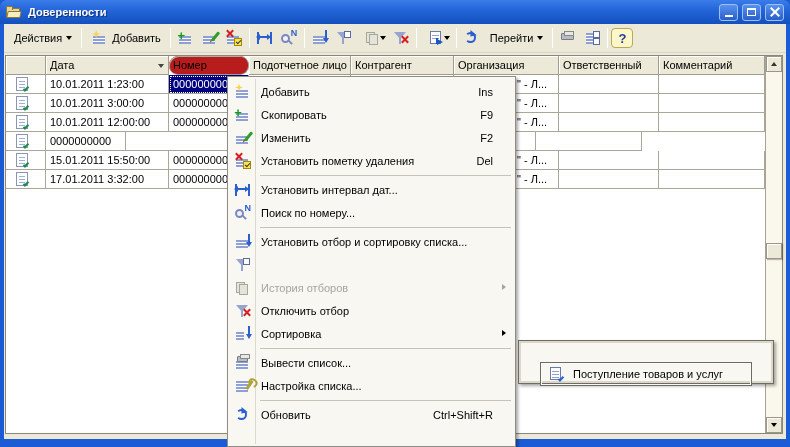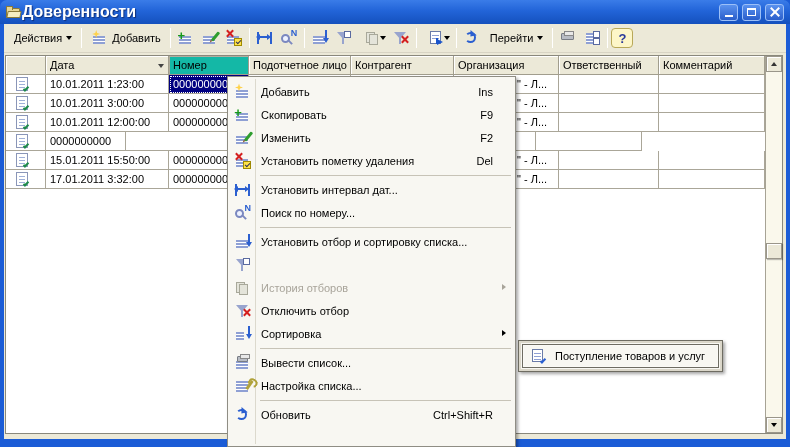--- a/index.html
+++ b/index.html
@@ -8,21 +8,21 @@
     position:relative; width:790px; height:447px; overflow:hidden;
     font-family:"Liberation Sans","DejaVu Sans",sans-serif; font-size:11px; color:#000;
     background:#1b5cd6;
   }
   
   .titlebar{
     position:absolute; left:0; top:0; right:0; height:24px;
     background:linear-gradient(180deg,#3a7ce8 0%,#2264d8 45%,#1450bd 100%);
     border-radius:7px 7px 0 0; display:flex; align-items:center; padding:0 6px;
   }
-  .title-text{ color:#fff; font-weight:bold; font-size:16px; 
+  .title-text{ color:#fff; font-weight:bold; font-size:11px; margin-left:6px;
     text-shadow:1px 1px 1px #10307a; }
   .folder-ic{ position:relative; width:16px; height:12px; }
   .folder-ic .back{ position:absolute; left:0; top:2px; width:14px; height:10px;
     background:#e8d898; border:1px solid #8a7a3a; border-radius:1px; }
   .folder-ic .tab{ position:absolute; left:0; top:0; width:7px; height:4px;
     background:#e8d898; border:1px solid #8a7a3a; border-bottom:none; border-radius:1px 1px 0 0; }
   .folder-ic .front{ position:absolute; left:1px; top:5px; width:14px; height:7px;
     background:#f6eec2; border:1px solid #8a7a3a; transform:skewX(-12deg); border-radius:1px; }
   .winbtns{ margin-left:auto; display:flex; gap:4px; align-items:center; }
   .wbtn{ width:19px; height:17px; border-radius:3px; display:flex; align-items:center;
@@ -100,21 +100,21 @@
     border:2px solid #b0a23a; border-radius:50%; border-bottom-color:transparent; background:transparent; }
   .qbtn{ width:22px; height:20px; border-radius:4px; background:#fdf6c8; border:1px solid #b8a858;
     display:flex; align-items:center; justify-content:center; font-weight:bold; color:#2a3a9a; font-size:13px; }
   .chk{ position:absolute; width:6px; height:3px; border-left:2px solid #1d8a4a; border-bottom:2px solid #1d8a4a; transform:rotate(-45deg); }
   
   .tbl{ position:absolute; left:1px; top:31px; width:778px; height:379px; background:#fff;
     border:1px solid #8a887c; }
   .hrow,.drow{ display:flex; }
   .hcell{ height:19px; background:#ece9d8; border-right:1px solid #a19d8d; border-bottom:1px solid #a19d8d;
     box-shadow:inset 1px 1px 0 #fff; padding:3px 8px 0 4px; position:relative; overflow:hidden; white-space:nowrap; }
-  .hcell.pressed{ background:#14b8a6; box-shadow:inset 1px 1px 0 #b2ae9e; }
+  .hcell.pressed{ background:#b91c1c; box-shadow:inset 1px 1px 0 #b2ae9e;border-radius:9px; }
   .sortmark{ position:absolute; right:4px; top:8px; width:0; height:0;
     border-left:3px solid transparent; border-right:3px solid transparent; border-top:4px solid #444; }
   .dcell{ height:19px; border-right:1px solid #aaa698; border-bottom:1px solid #aaa698;
     padding:3px 0 0 4px; overflow:hidden; white-space:nowrap; position:relative; }
   .c0{width:40px}.c1{width:123px}.c2{width:80px}.c3{width:102px}.c4{width:103px}.c5{width:105px}.c6{width:100px}.c7{width:106px}
   .numsel{ background:#000080; color:#fff; outline:1px dotted #fff; outline-offset:-2px; }
   .rowdoc{ position:absolute; left:10px; top:2px; width:12px; height:14px; background:#fff; border:1px solid #8a96b8; }
   .rowdoc .ln{ position:absolute; left:2px; right:2px; height:1px; background:#9fb0d8; }
   .rowdoc .chk{ right:-2px; bottom:0; }
   .orgtail{ position:absolute; left:63px; top:3px; }
@@ -132,22 +132,22 @@
   .menu::before{ content:""; position:absolute; left:27px; top:2px; bottom:2px; width:1px; background:#dcd9cd; }
   .mi{ position:relative; height:23px; display:flex; align-items:center; padding-left:4px; margin:0 2px; }
   .mi .lbl{ margin-left:10px; }
   .mi .sc{ margin-left:auto; padding-right:20px; }
   .mi .arr{ position:absolute; right:7px; top:8px; }
   .mi.dis{ color:#a8a49a; }
   .mi.dis .arr{ border-left-color:#a8a49a; }
   .mi.hl{ border:1px solid #61605a; box-shadow:inset 0 0 0 1px #fbfaf7; }
   .msep{ height:1px; background:#c7c3b7; margin:3px 4px 2px 32px; }
   
-  .submenu{ position:absolute; left:518px; top:340px; width:205px; height:32px; background:#f8f7f2;
-    border:1px solid #6e6c62; box-shadow:inset 0 0 0 2px #dbd7ca, 2px 2px 3px rgba(0,0,0,.35); z-index:11; padding:3px; }
+  .submenu{ position:absolute; left:518px; top:340px; width:256px; height:32px; background:#f8f7f2;
+    border:1px solid #6e6c62; box-shadow:inset 0 0 0 2px #dbd7ca, 2px 2px 3px rgba(0,0,0,.35); z-index:11; padding:21px; }
   .smi{ position:relative; height:24px; display:flex; align-items:center; gap:9px; padding-left:6px;
     border:1px solid #6e6c62; box-shadow:inset 0 0 0 1px #fbfaf7; }
 </style>
 </head>
 <body>
 
 <div class="window">
 
   <div class="titlebar">
     <span class="folder-ic">

